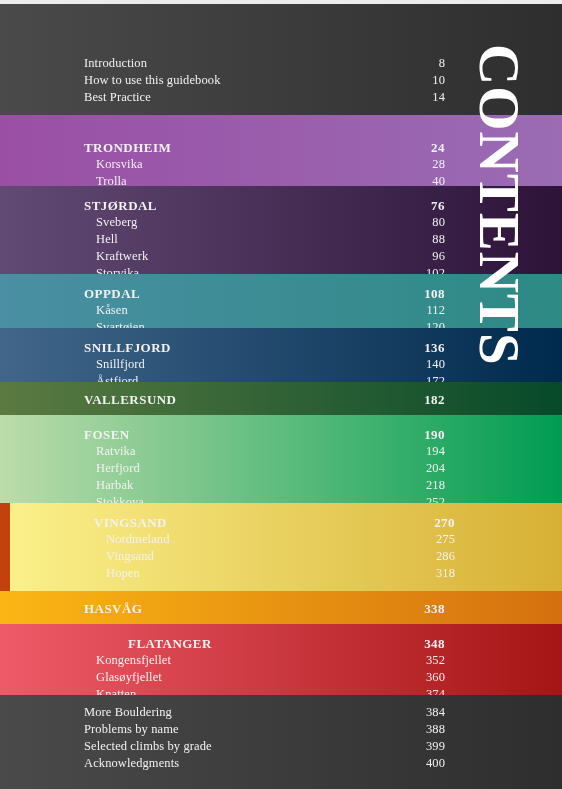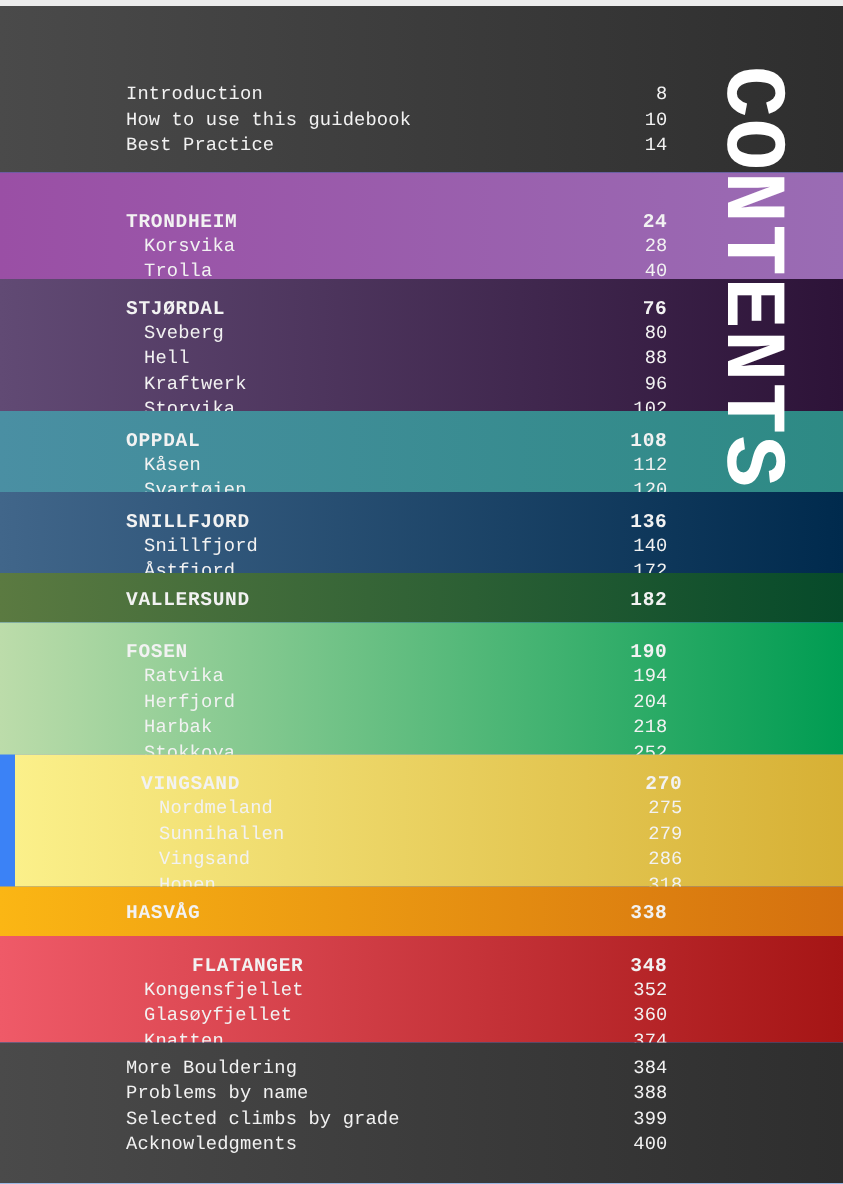--- a/index.html
+++ b/index.html
@@ -5,22 +5,22 @@
   html, body {
     margin: 0;
     padding: 0;
     background: #ffffff;
   }
   #page {
     position: relative;
     width: 562px;
     height: 789px;
     overflow: hidden;
-    background: #3b82f6;
-    font-family: Liberation Mono, monospace;
+    background: #c2410c;
+    font-family: Liberation Serif, serif;
     -webkit-font-smoothing: antialiased;
   }
   .top-strip {
     position: absolute;
     top: 0; left: 0;
     width: 562px;
     height: 4px;
     background: #ececec;
   }
   .bands {
@@ -255,24 +255,20 @@
           <div class="rows">
             <div class="row head">
               <span class="label" style="color: rgb(242, 242, 242);">VINGSAND</span>
               <span class="page" style="color: rgb(242, 242, 242);">270</span>
             </div>
             <div class="row sub">
               <span class="label" style="color: rgb(242, 242, 242);">Nordmeland</span>
               <span class="page" style="color: rgb(242, 242, 242);">275</span>
             </div>
             <div class="row sub">
-              <span class="label" style="color: rgb(242, 242, 242);">Sunnihallen</span>
-              <span class="page" style="color: rgb(242, 242, 242);">279</span>
-            </div>
-            <div class="row sub">
               <span class="label" style="color: rgb(242, 242, 242);">Vingsand</span>
               <span class="page" style="color: rgb(242, 242, 242);">286</span>
             </div>
             <div class="row sub">
               <span class="label" style="color: rgb(242, 242, 242);">Hopen</span>
               <span class="page" style="color: rgb(242, 242, 242);">318</span>
             </div>
           </div>
         </div>
       </div>

